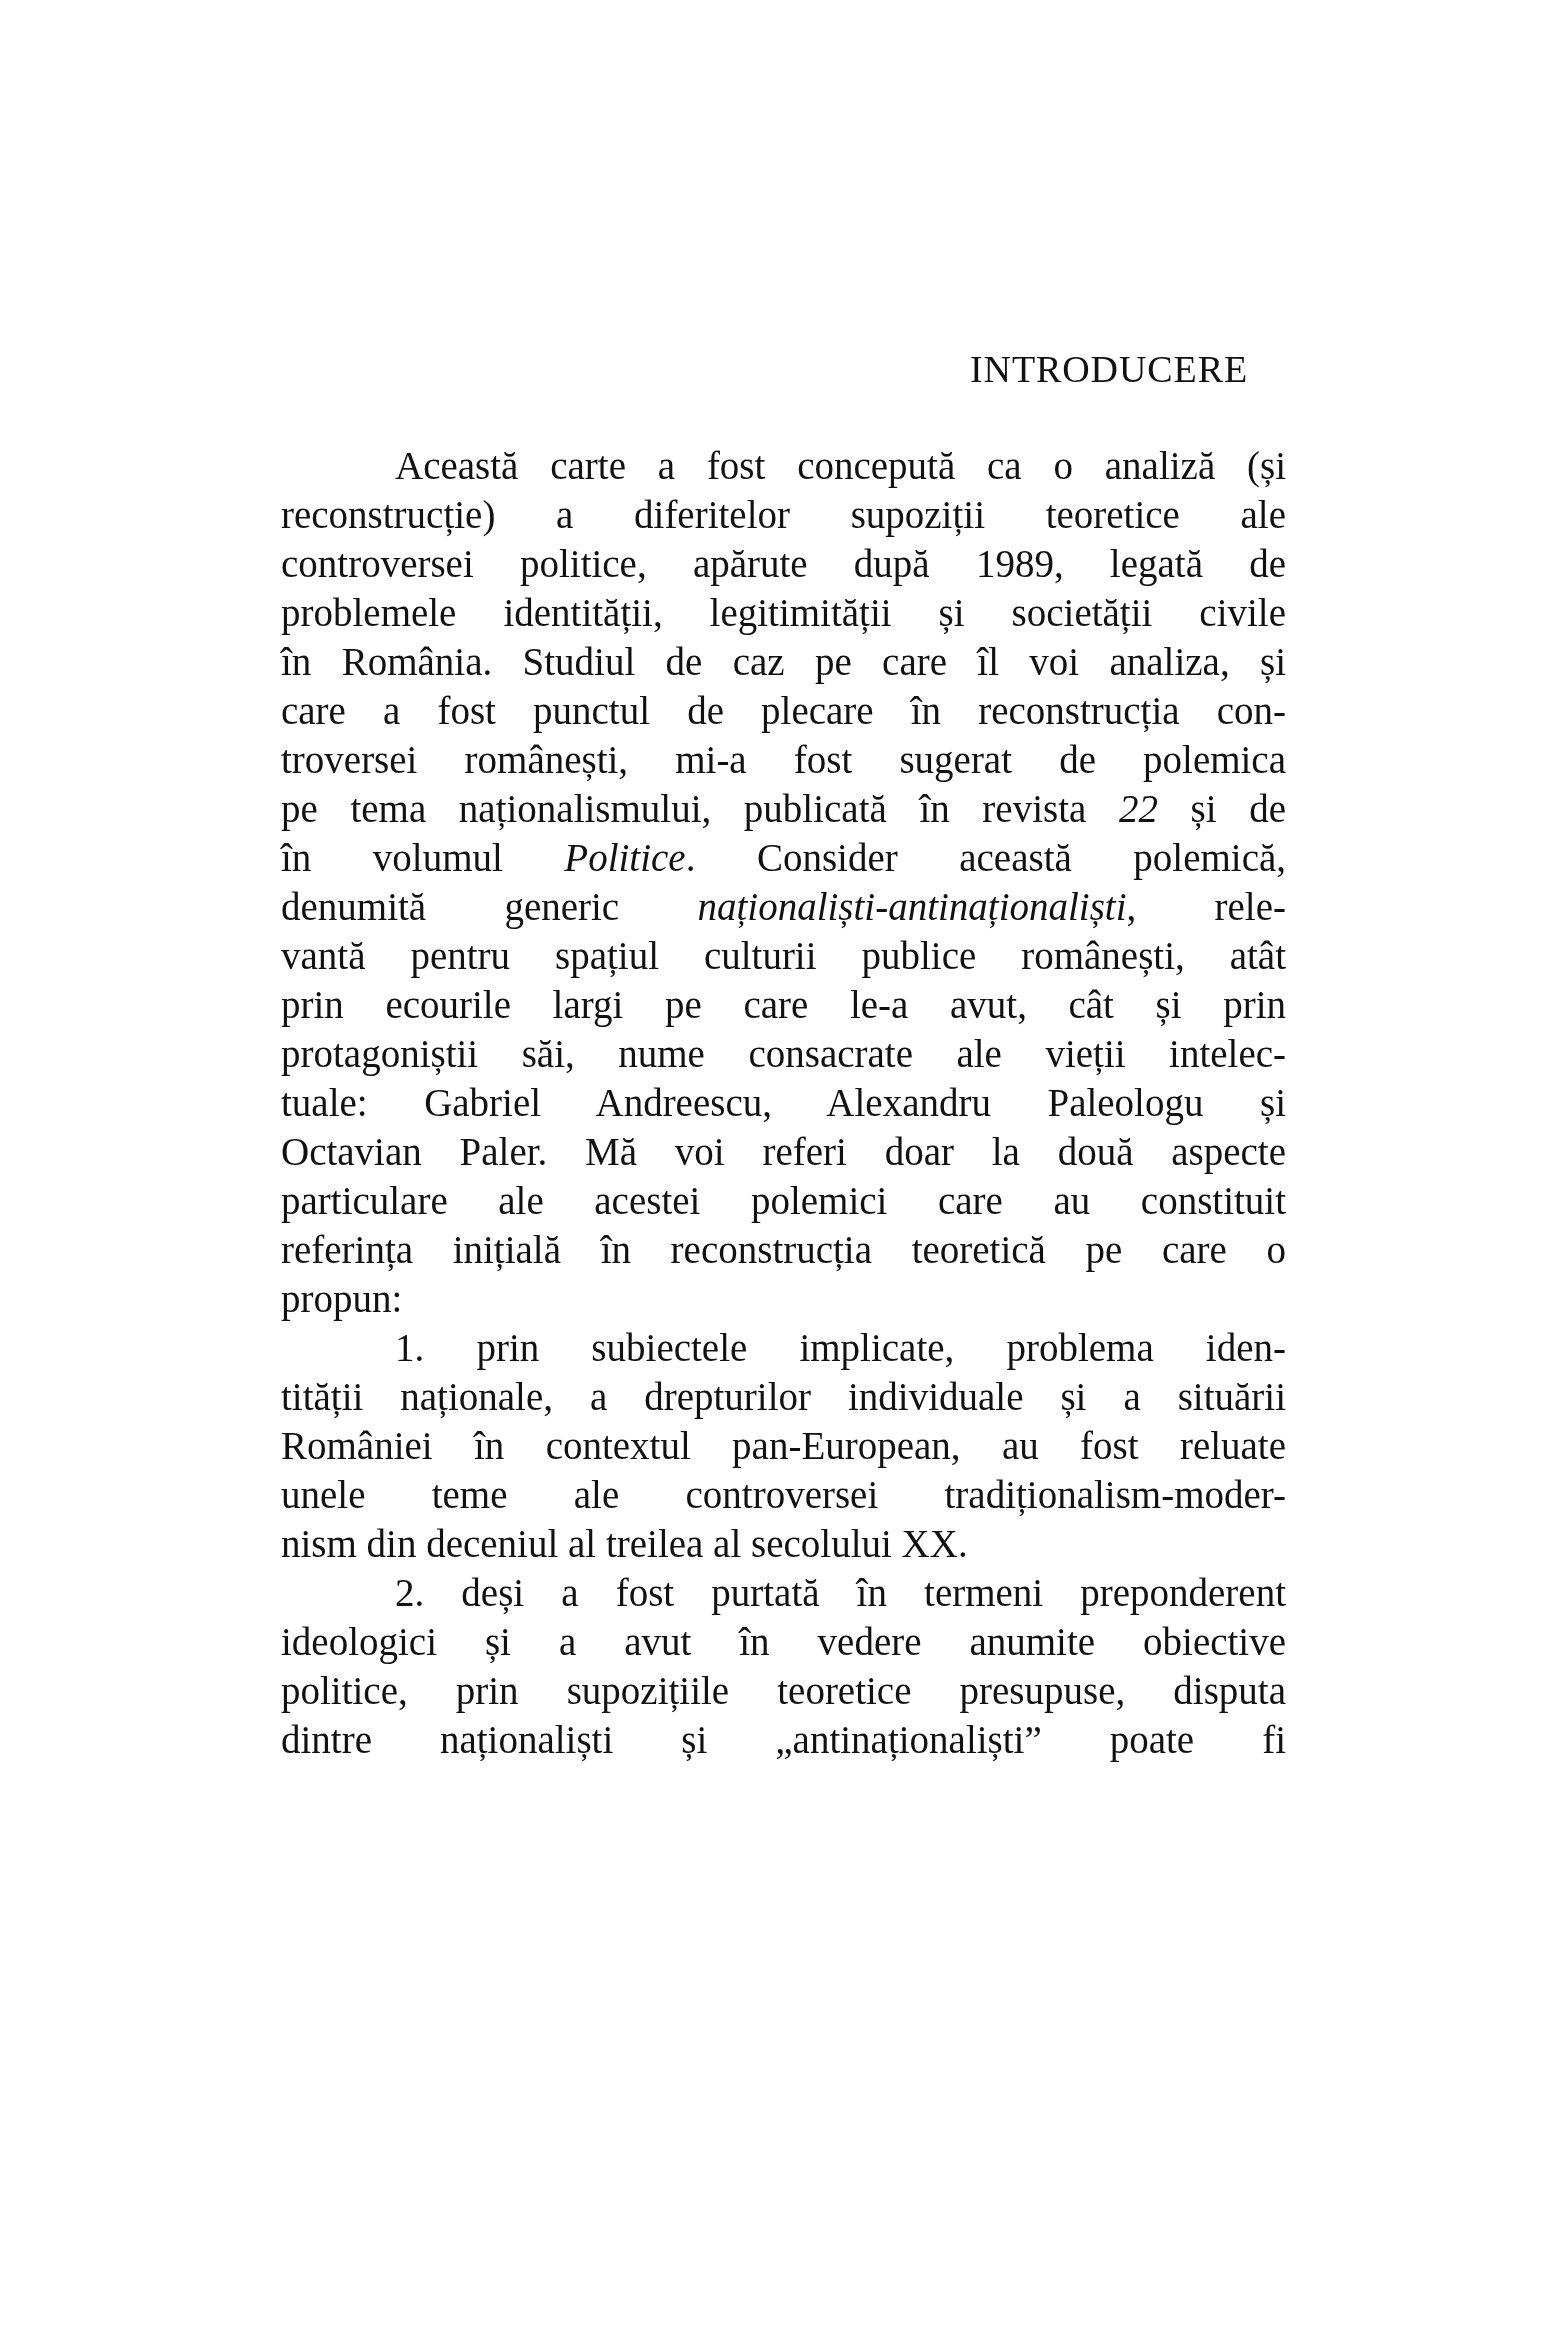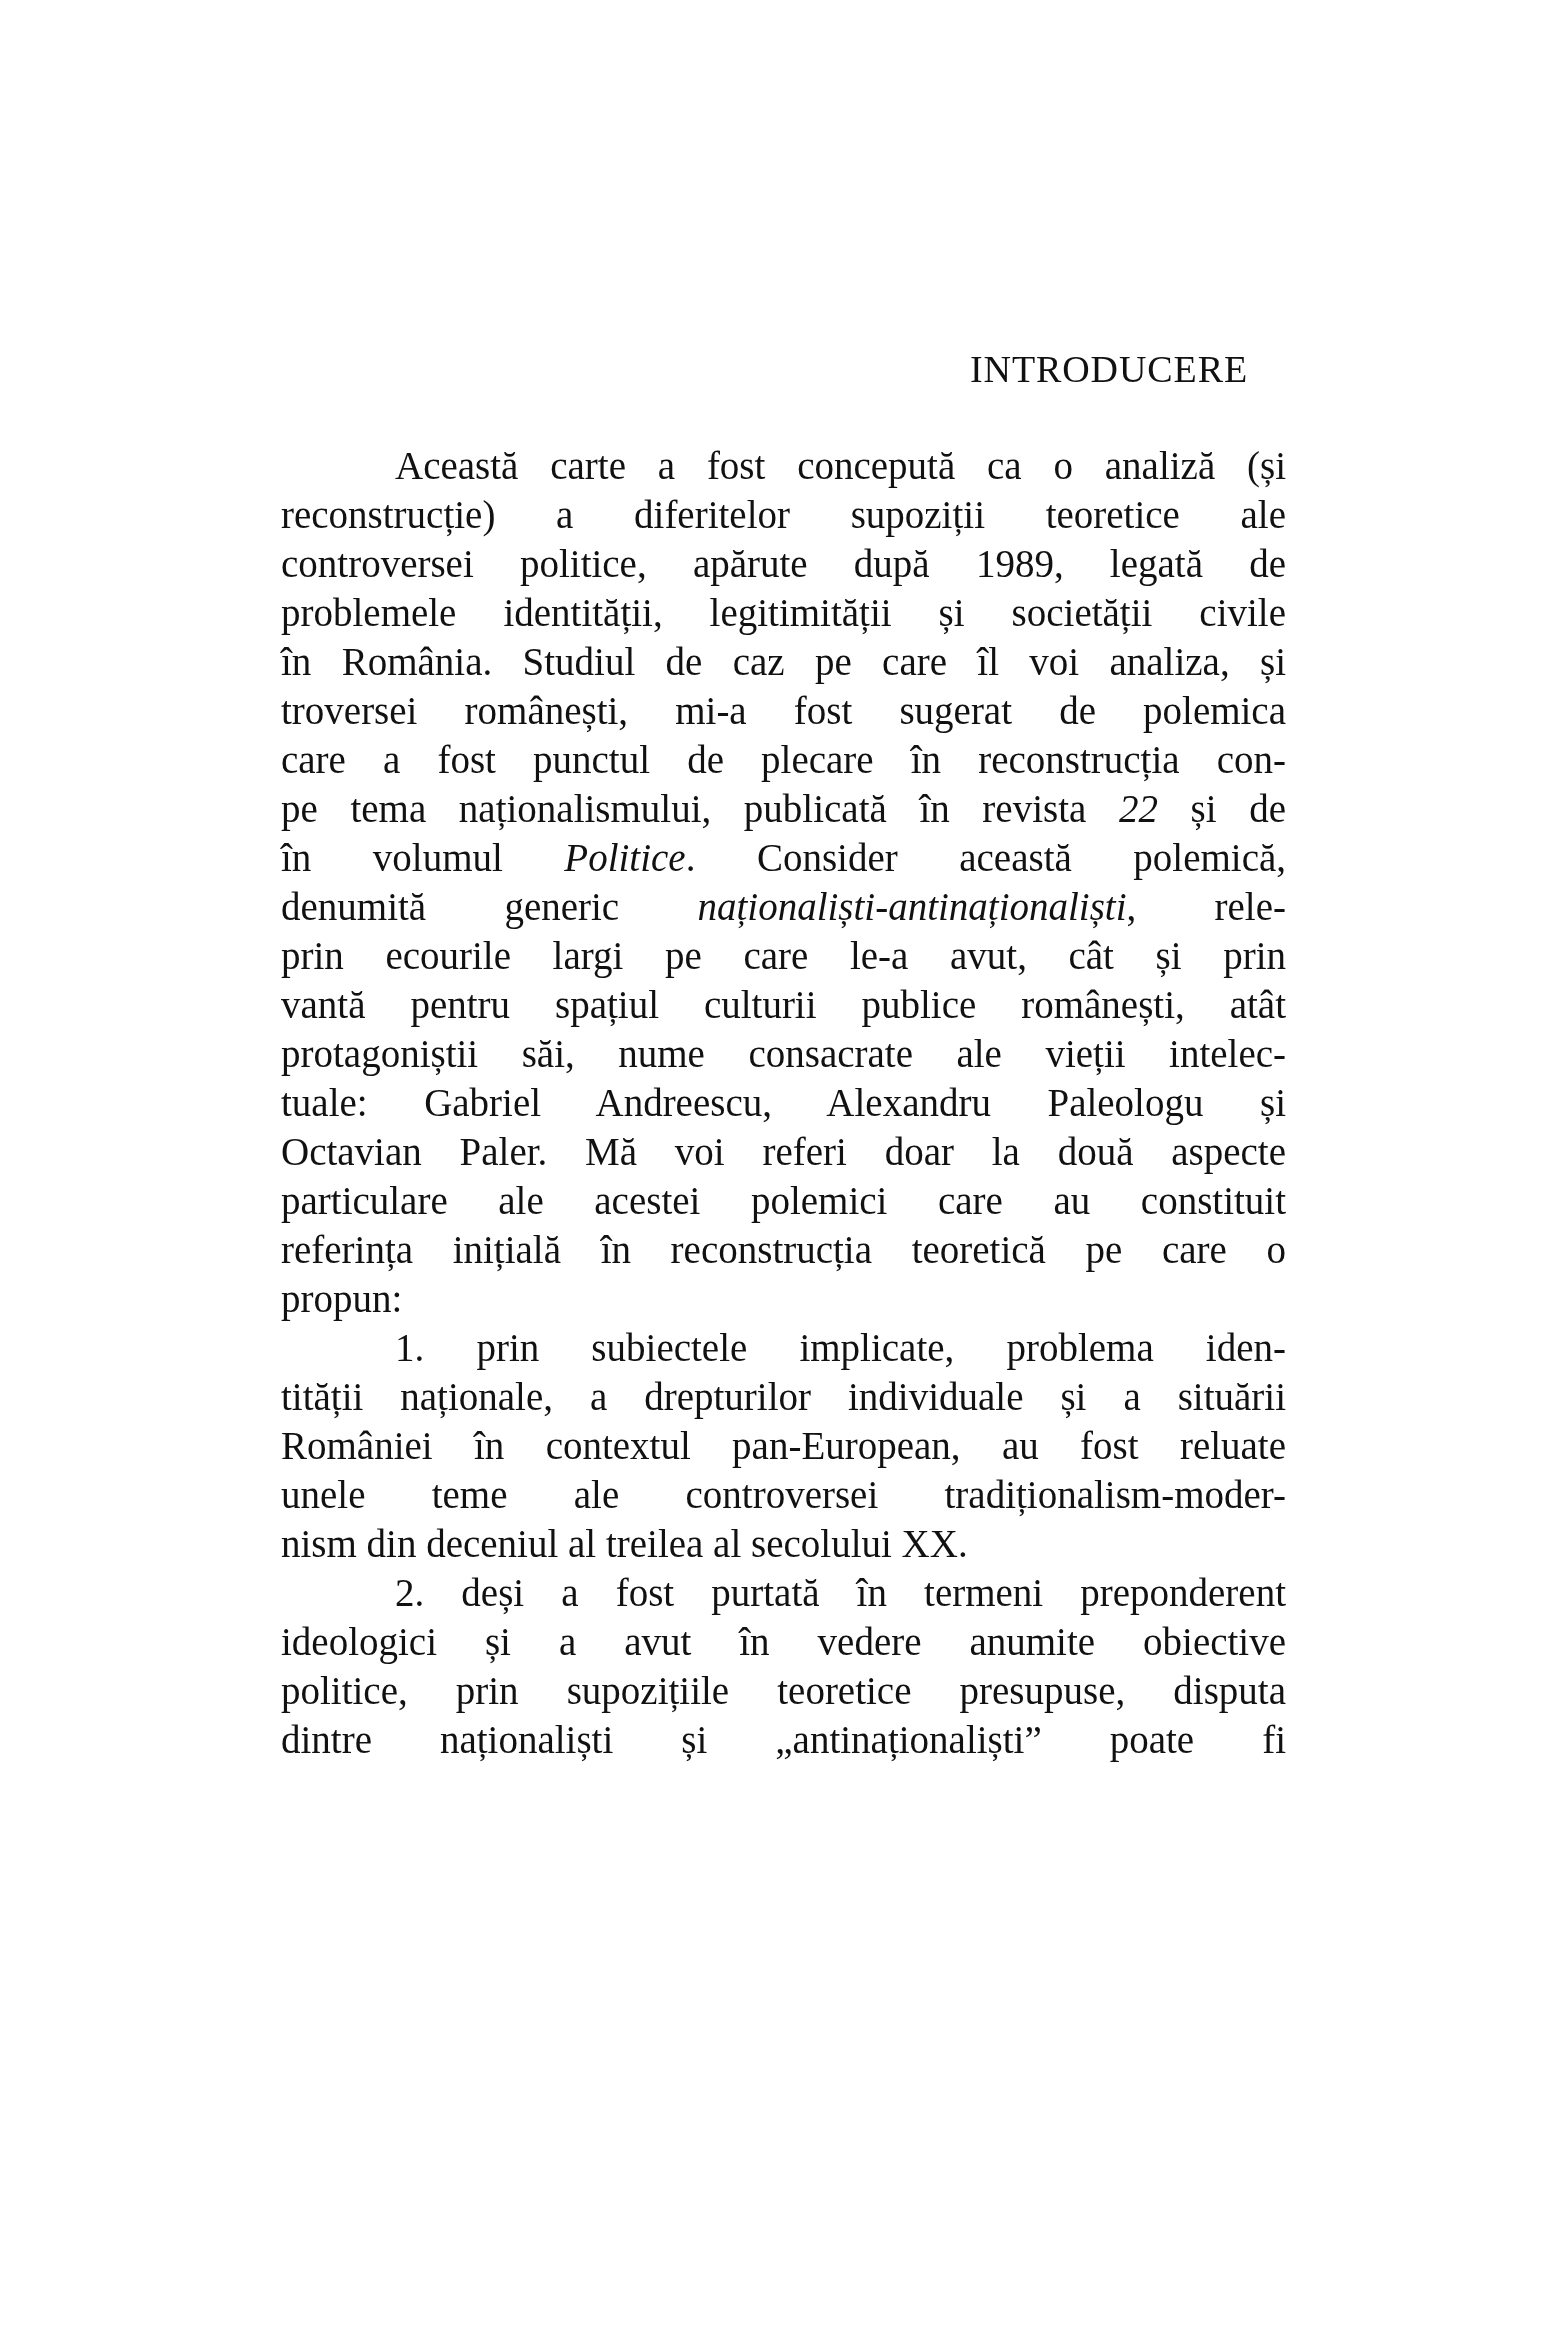--- a/index.html
+++ b/index.html
@@ -85,39 +85,39 @@
       <span class="line">
         <span class="line-inner"><span>controversei politice, apărute după 1989, legată de</span></span>
       </span>
       <span class="line">
         <span class="line-inner"><span>problemele identității, legitimității și societății civile</span></span>
       </span>
       <span class="line">
         <span class="line-inner"><span>în România. Studiul de caz pe care îl voi analiza, și</span></span>
       </span>
       <span class="line">
-        <span class="line-inner"><span>troversei românești, mi-a fost sugerat de polemica</span></span>
+        <span class="line-inner"><span>care a fost punctul de plecare în reconstrucția con-</span></span>
       </span>
       <span class="line">
-        <span class="line-inner"><span>care a fost punctul de plecare în reconstrucția con-</span></span>
+        <span class="line-inner"><span>troversei românești, mi-a fost sugerat de polemica</span></span>
       </span>
       <span class="line">
         <span class="line-inner"><span>pe tema naționalismului, publicată în revista </span><span class="it">22</span><span> și de</span></span>
       </span>
       <span class="line">
         <span class="line-inner"><span>în volumul </span><span class="it">Politice</span><span>. Consider această polemică,</span></span>
       </span>
       <span class="line">
         <span class="line-inner"><span>denumită generic </span><span class="it">naționaliști-antinaționaliști</span><span>, rele-</span></span>
       </span>
       <span class="line">
-        <span class="line-inner"><span>prin ecourile largi pe care le-a avut, cât și prin</span></span>
+        <span class="line-inner"><span>vantă pentru spațiul culturii publice românești, atât</span></span>
       </span>
       <span class="line">
-        <span class="line-inner"><span>vantă pentru spațiul culturii publice românești, atât</span></span>
+        <span class="line-inner"><span>prin ecourile largi pe care le-a avut, cât și prin</span></span>
       </span>
       <span class="line">
         <span class="line-inner"><span>protagoniștii săi, nume consacrate ale vieții intelec-</span></span>
       </span>
       <span class="line">
         <span class="line-inner"><span>tuale: Gabriel Andreescu, Alexandru Paleologu și</span></span>
       </span>
       <span class="line">
         <span class="line-inner"><span>Octavian Paler. Mă voi referi doar la două aspecte</span></span>
       </span>

